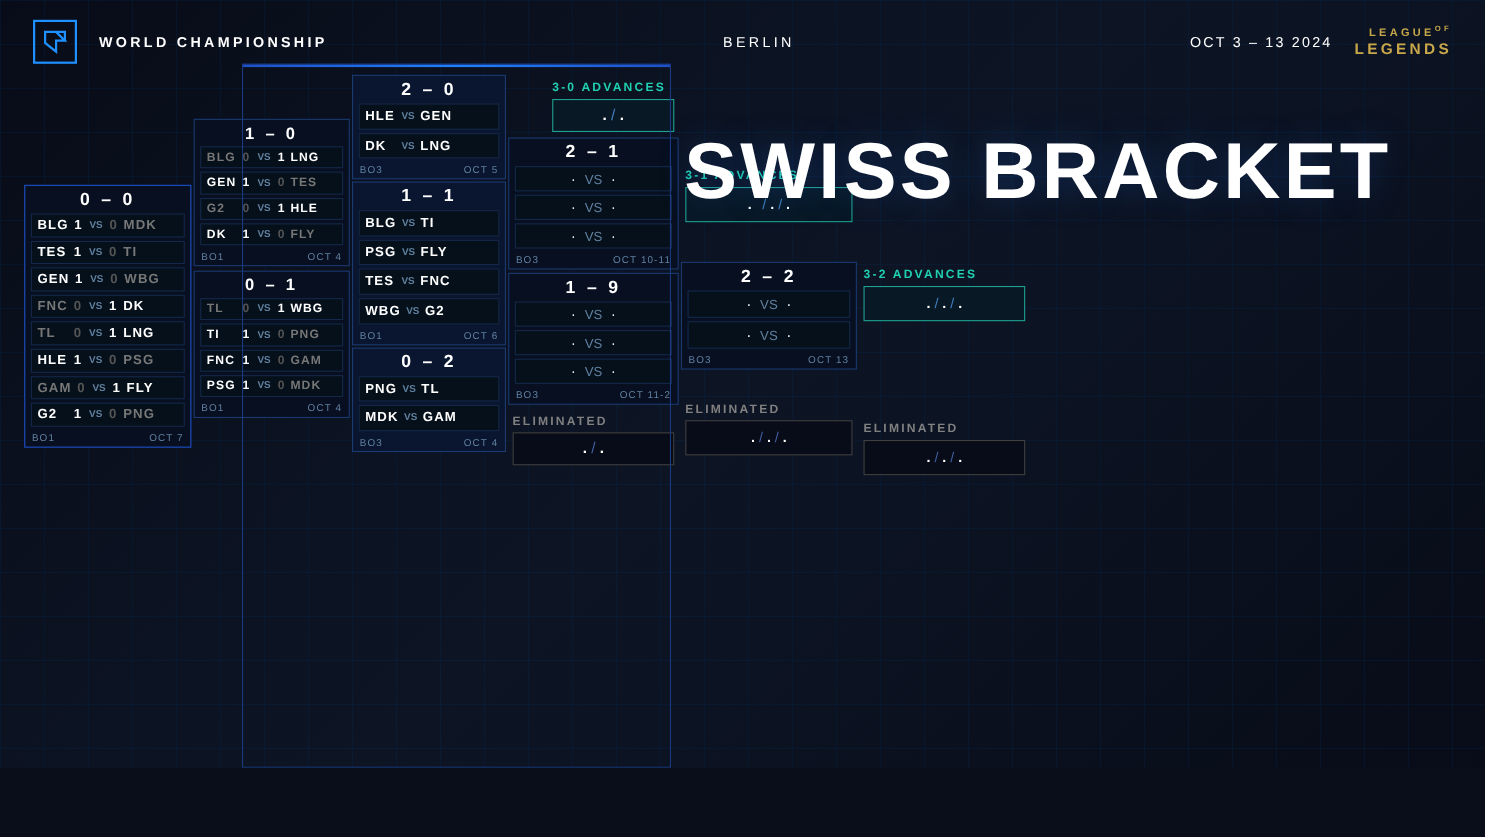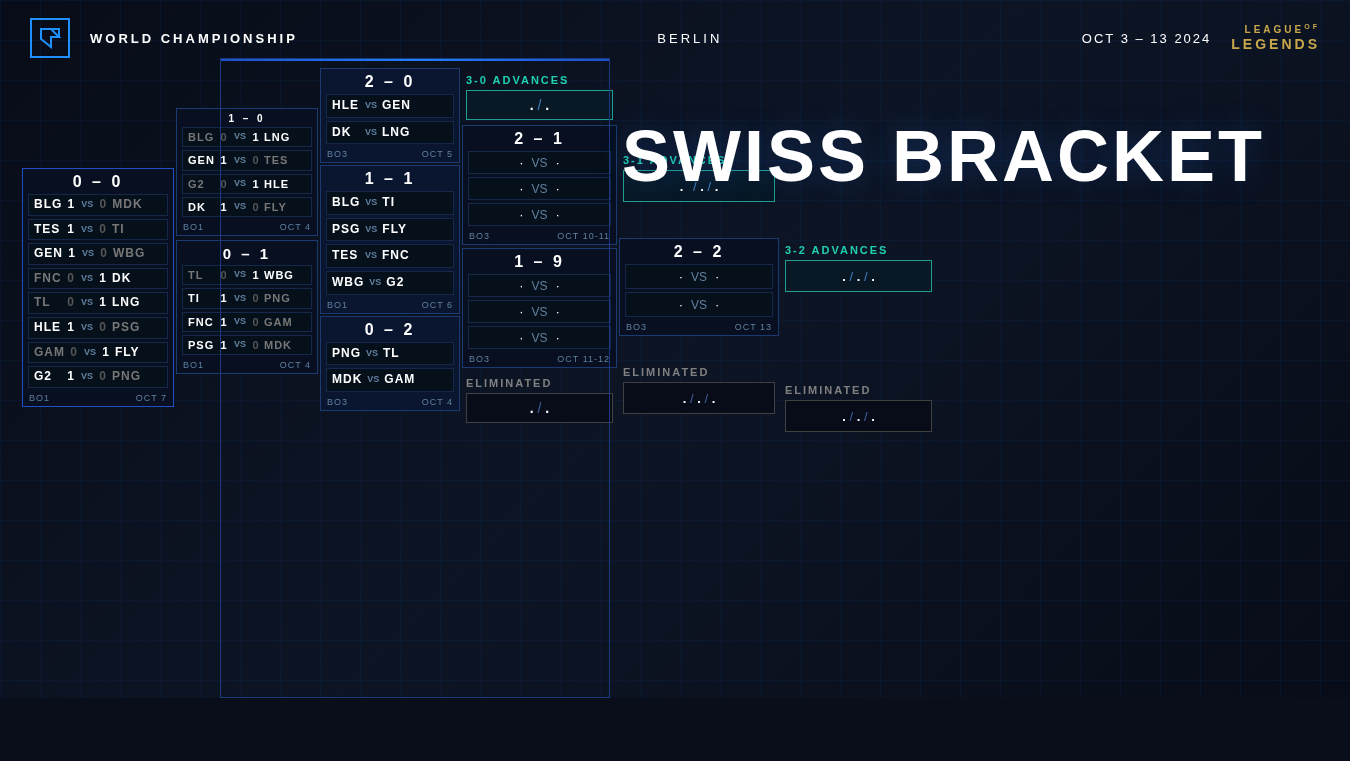--- a/index.html
+++ b/index.html
@@ -237,21 +237,21 @@
         <div class="match-footer">
           <span>BO1</span>
             <span>OCT 7</span>
         </div>
       </div>
     </div>
 
     <div style="width:142px;min-width:142px;display:flex;flex-direction:column;gap:4px;">
 
       <div style="border:1px solid #1a3a70;background:#070f20;padding:0;margin-top:40px;">
-        <div class="score-display" style="font-size:10px;">1 – 0</div>
+        <div class="score-display" style="font-size:15px;">1 – 0</div>
         <div style="margin:3px 5px;border:1px solid #15284a;background:#06101a;">
           <div class="match-row" style="padding:2px 5px;font-size:11px;">
               <span class="team-name" style="color:#777;font-size:11px;">BLG</span>
               <span class="team-score" style="color:#555;margin-left:2px;font-size:11px;">0</span>
               <span class="vs-text">VS</span>
               <span class="team-score" style="color:#fff;font-size:11px;">1</span>
               <span class="team-name" style="color:#fff;margin-left:2px;font-size:11px;">LNG</span>
             </div>
         </div>
         <div style="margin:3px 5px;border:1px solid #15284a;background:#06101a;">
@@ -410,21 +410,21 @@
         </div>
         <div class="match-footer">
           <span>BO3</span>
             <span>OCT 4</span>
         </div>
       </div>
     </div>
 
     <div style="width:155px;min-width:155px;display:flex;flex-direction:column;gap:3px;">
 
-      <div style="padding:0;margin-top:0;">
+      <div style="padding:0;margin-top:0;margin-left:36px;">
         <div style="font-size:11px;font-weight:700;letter-spacing:2px;color:#20d0b0;padding:6px 4px 2px 4px;">3-0 ADVANCES</div>
         <div style="border:1px solid #20a090;margin:2px 4px;padding:5px 8px;background:#081825;text-align:center;">
           <span style="color:#fff;font-size:14px;font-weight:700;">. </span><span style="color:#4080c0;font-size:14px;">/</span><span style="color:#fff;font-size:14px;font-weight:700;"> .</span>
         </div>
       </div>
 
       <div style="border:1px solid #1a3a70;background:#070f20;padding:0;">
         <div class="score-display" style="font-size:16px;">2 – 1</div>
         <div style="margin:3px 5px;border:1px solid #15284a;background:#06101a;padding:3px 8px;display:flex;align-items:center;justify-content:center;gap:8px;">
           <span style="color:#fff;font-size:13px;">·</span>
@@ -459,21 +459,21 @@
             <span style="color:#6080a0;font-size:12px;">VS</span>
             <span style="color:#fff;font-size:13px;">·</span>
         </div>
         <div style="margin:3px 5px;border:1px solid #15284a;background:#06101a;padding:3px 8px;display:flex;align-items:center;justify-content:center;gap:8px;">
           <span style="color:#fff;font-size:13px;">·</span>
             <span style="color:#6080a0;font-size:12px;">VS</span>
             <span style="color:#fff;font-size:13px;">·</span>
         </div>
         <div class="match-footer">
           <span>BO3</span>
-            <span>OCT 11-12</span>
+            <span>OCT 11-2</span>
         </div>
       </div>
 
       <div style="padding:0;">
         <div style="font-size:11px;font-weight:700;letter-spacing:2px;color:#808080;padding:6px 4px 2px 4px;">ELIMINATED</div>
         <div style="border:1px solid #404040;margin:2px 4px;padding:5px 8px;background:#080c18;text-align:center;">
           <span style="color:#fff;font-size:14px;font-weight:700;">. </span><span style="color:#4060a0;font-size:14px;">/</span><span style="color:#fff;font-size:14px;font-weight:700;"> .</span>
         </div>
       </div>
     </div>

